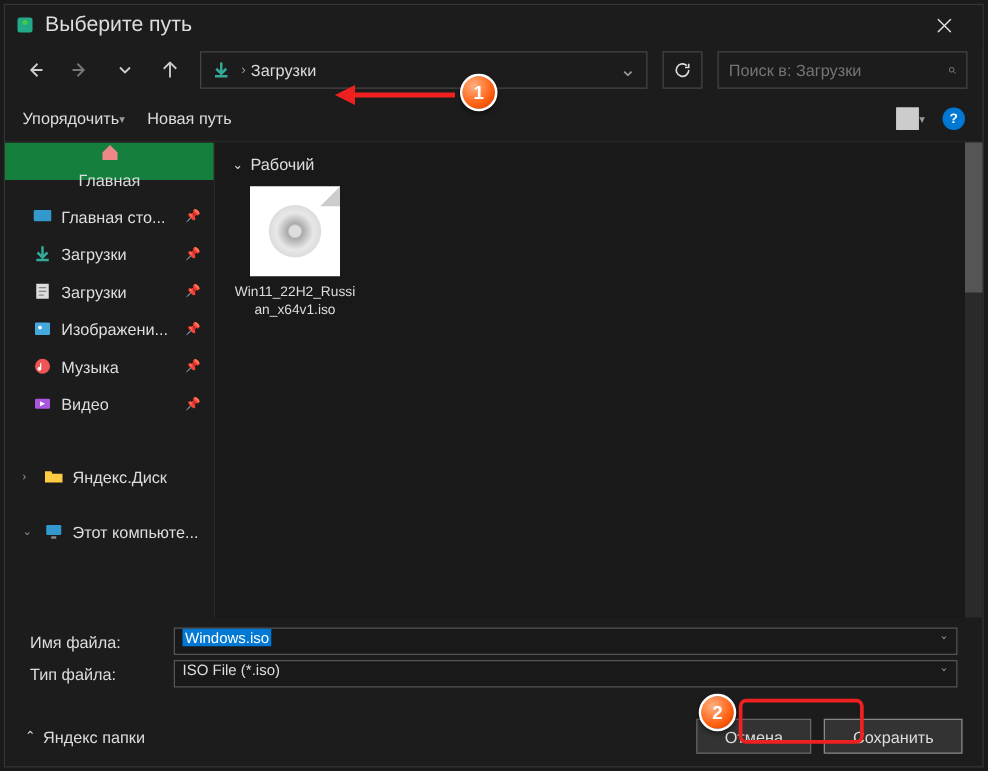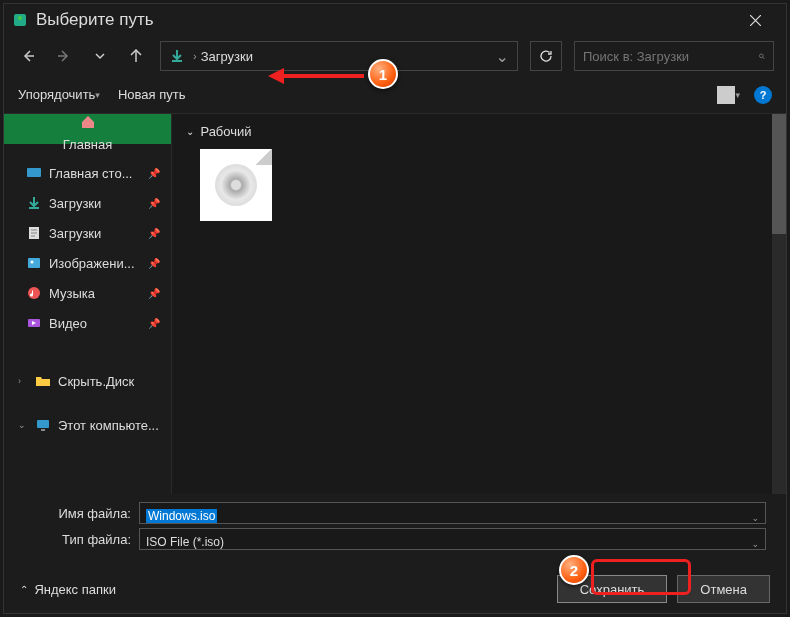--- a/index.html
+++ b/index.html
@@ -51,22 +51,22 @@
 .file-thumb { width: 72px; height: 72px; background: #fff; margin: 0 auto 6px; position: relative; display: flex; align-items: center; justify-content: center; }
 .file-thumb::before { content: ''; position: absolute; top: 0; right: 0; width: 16px; height: 16px; background: linear-gradient(135deg, transparent 50%, #ccc 50%); }
 .file-disc { width: 42px; height: 42px; border-radius: 50%; background: radial-gradient(circle, #ddd 15%, #aaa 20%, #e8e8e8 50%, #ccc 100%); }
 .file-name { color: #ddd; font-size: 11px; line-height: 1.3; word-break: break-all; }
 .scrollbar { position: absolute; right: 0; top: 0; width: 14px; height: 100%; background: #2a2a2a; }
 .scroll-thumb { width: 100%; height: 120px; background: #555; }
 
 
 .form-area { padding: 8px 20px; }
 .form-row { display: flex; align-items: center; margin-bottom: 4px; }
-.form-label { width: 115px; text-align: right; color: #ddd; font-size: 13px; padding-right: 8px; }
-.form-field { flex: 1; height: 22px; background: #191919; border: 1px solid #555; display: flex; align-items: flex-end; padding: 0 6px; position: relative; }
+.form-label { width: 115px; color: #ddd; font-size: 13px; padding-right: 8px; }
+.form-field { flex: 1; height: 22px; background: #191919; border: 1px solid #555; display: flex; align-items: flex-start; padding: 0 6px; position: relative; }
 .form-value { color: #ddd; font-size: 12px; }
 .form-value.sel { background: #0078d4; color: #fff; padding: 0 2px; }
 .form-chev { position: absolute; right: 6px; color: #999; font-size: 9px; }
 
 
 .footer { position: absolute; bottom: 0; left: 0; right: 0; height: 48px; display: flex; align-items: center; padding: 0 16px; }
 .hide-folders { color: #ddd; font-size: 13px; cursor: pointer; display: flex; align-items: center; gap: 6px; }
 .footer-btns { margin-left: auto; display: flex; gap: 10px; position: relative; }
 .btn { height: 28px; padding: 0 22px; background: #333; border: 1px solid #666; color: #ddd; font-size: 13px; cursor: pointer; display: flex; align-items: center; }
 .btn.primary { border: 1px solid #888; }
@@ -218,21 +218,21 @@
         <span>Видео</span>
           <span class="pin">📌</span>
       </div>
       <div class="side-gap"></div>
         <div class="side-gap"></div>
       <div class="side-item sub2">
         <span class="exp">›</span>
         <svg class="side-icon" viewBox="0 0 16 16">
             <path d="M1 4h5l1 2h8v7H1z" fill="#fc4"></path>
           </svg>
-        <span>Скрыть.Диск</span>
+        <span>Яндекс.Диск</span>
       </div>
       <div class="side-gap"></div>
       <div class="side-item sub2">
         <span class="exp">⌄</span>
         <svg class="side-icon" viewBox="0 0 16 16">
             <rect x="2" y="3" width="12" height="8" fill="#39c" rx="1"></rect>
             <rect x="6" y="12" width="4" height="2" fill="#888"></rect>
           </svg>
         <span>Этот компьюте...</span>
       </div>
@@ -240,20 +240,21 @@
 
     <div class="content">
       <div class="group-header">
         <span style="font-size:10px;">⌄</span>
         <span>Рабочий</span>
       </div>
       <div class="file-item">
         <div class="file-thumb">
             <div class="file-disc"></div>
           </div>
+        <div class="file-name">Win11_22H2_Russian_x64v1.iso</div>
       </div>
       <div class="scrollbar">
           <div class="scroll-thumb"></div>
         </div>
     </div>
   </div>
 
   <div class="form-area">
     <div class="form-row">
       <div class="form-label">Имя файла:</div>
@@ -270,26 +271,26 @@
       </div>
     </div>
   </div>
 
   <div class="footer">
     <div class="hide-folders">
       <span style="font-size:10px;">⌃</span>
       <span>Яндекс папки</span>
     </div>
     <div class="footer-btns">
+      <div class="btn">
+          <span>Отмена</span>
+        </div>
       <div class="btn primary">
           <span>Сохранить</span>
         </div>
-      <div class="btn">
-          <span>Отмена</span>
-        </div>
     </div>
   </div>
 
 </div>
 
 <div class="arrow">
     <div class="arrow-line"></div>
     <div class="arrow-head"></div>
   </div>
 <div class="badge badge1">1</div>

